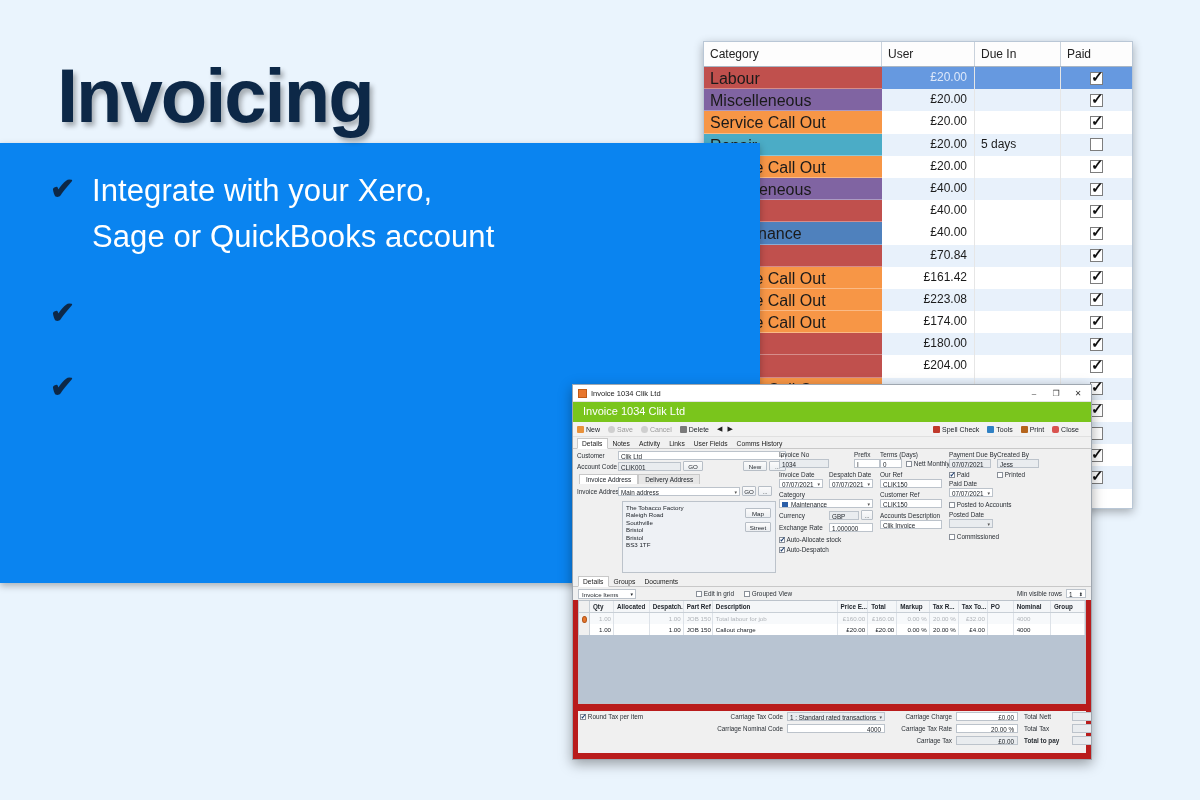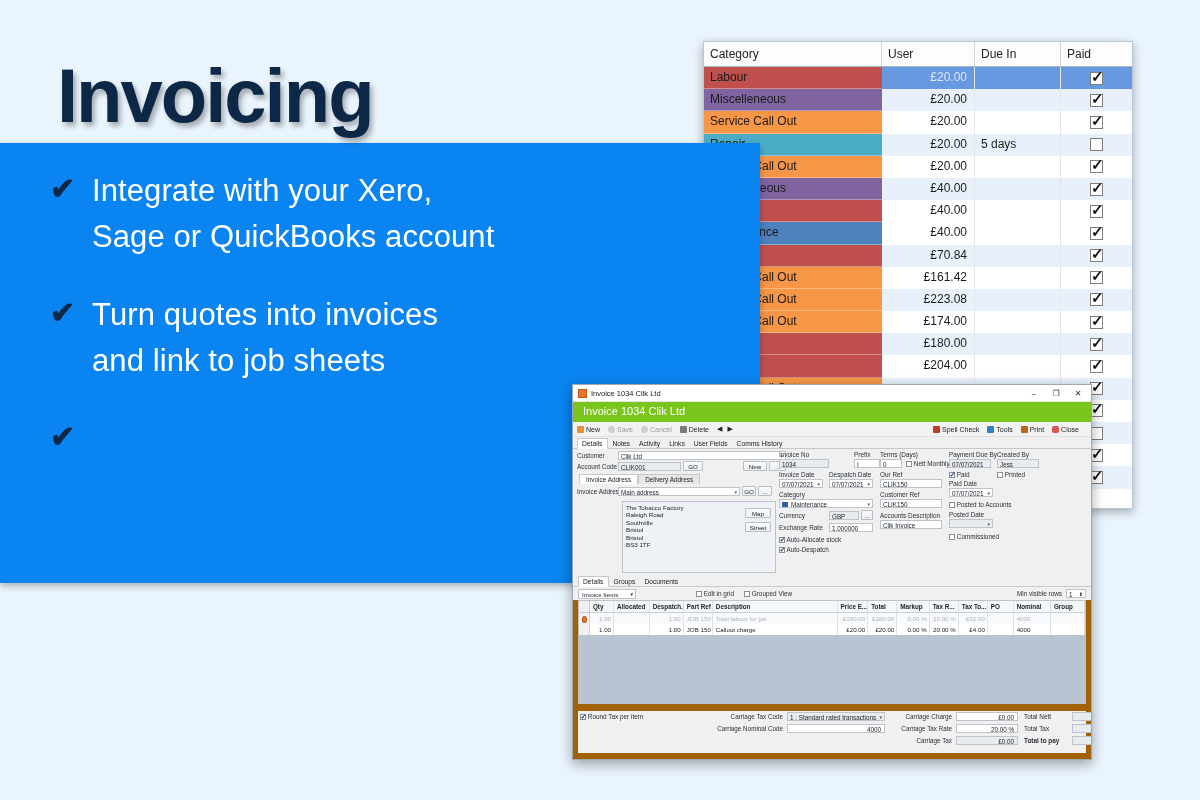--- a/index.html
+++ b/index.html
@@ -53,21 +53,21 @@
   }
   .ch-cat { width: 178px; }
   .ch-nett { width: 93px; }
   .ch-due { width: 86px; }
   .ch-paid { flex: 1; border-right: none !important; }
 
   .cat-row { display: flex; height: 22.2px; align-items: stretch; }
   .cat-row.alt .c-nett, .cat-row.alt .c-due, .cat-row.alt .c-paid { background: #e8f1fb; }
   .cat-row.sel .c-nett, .cat-row.sel .c-due, .cat-row.sel .c-paid { background: #6699e0; color: #dde8fa; }
   .c-cat {
-    width: 178px; padding: 3px 0 0 6px; color: #1a1a1a; font-size: 12px;
+    width: 178px; padding: 3px 0 0 6px; color: #1a1a1a; font-size: 16px;
     border-bottom: 1px solid rgba(255,255,255,0.35);
   }
   .c-nett {
     width: 93px; padding: 3px 7px 0 0; text-align: right; background: #ffffff;
     border-right: 1px solid #e6e6e6; font-size: 12px;
   }
   .c-due {
     width: 86px; padding: 3px 0 0 6px; background: #ffffff;
     border-right: 1px solid #e6e6e6; font-size: 12px;
   }
@@ -79,21 +79,21 @@
     position: relative;
   }
   .cbx.on::after {
     content: "✓"; position: absolute; left: 0px; top: -5px;
     font-size: 15px; color: #111; font-weight: bold;
   }
 
   
   .inv-window {
     position: absolute; left: 572px; top: 384px; width: 520px; height: 376px;
-    background: #a16207; border: 1px solid #9fa7b0;
+    background: #b91c1c; border: 1px solid #9fa7b0;
     box-shadow: 0 4px 12px rgba(0,0,0,0.35);
     font-size: 7px; color: #20252b; overflow: hidden;
   }
   .titlebar {
     height: 17px; background: #ffffff; display: flex; align-items: center;
     border-bottom: 1px solid #e3e3e3; padding: 0 2px;
   }
   .tb-icon {
     width: 9px; height: 9px; background: #e8762c; margin: 0 4px 0 3px; flex: 0 0 9px;
     border: 1px solid #c05a16;
@@ -366,21 +366,20 @@
 
   <div class="headline">Invoicing</div>
 
   <div class="bullets" id="bullets">
       <div class="bullet">
         <div class="tick">✔</div>
         <div class="btext">Integrate with your Xero,<br>Sage or QuickBooks account</div>
       </div>
       <div class="bullet">
         <div class="tick">✔</div>
-        <div class="btext">Turn quotes into invoices<br>and link to job sheets</div>
       </div>
       <div class="bullet">
         <div class="tick">✔</div>
       </div>
     </div>
 
   <div class="inv-window">
 
     <div class="titlebar">
       <div class="tb-icon"></div>

